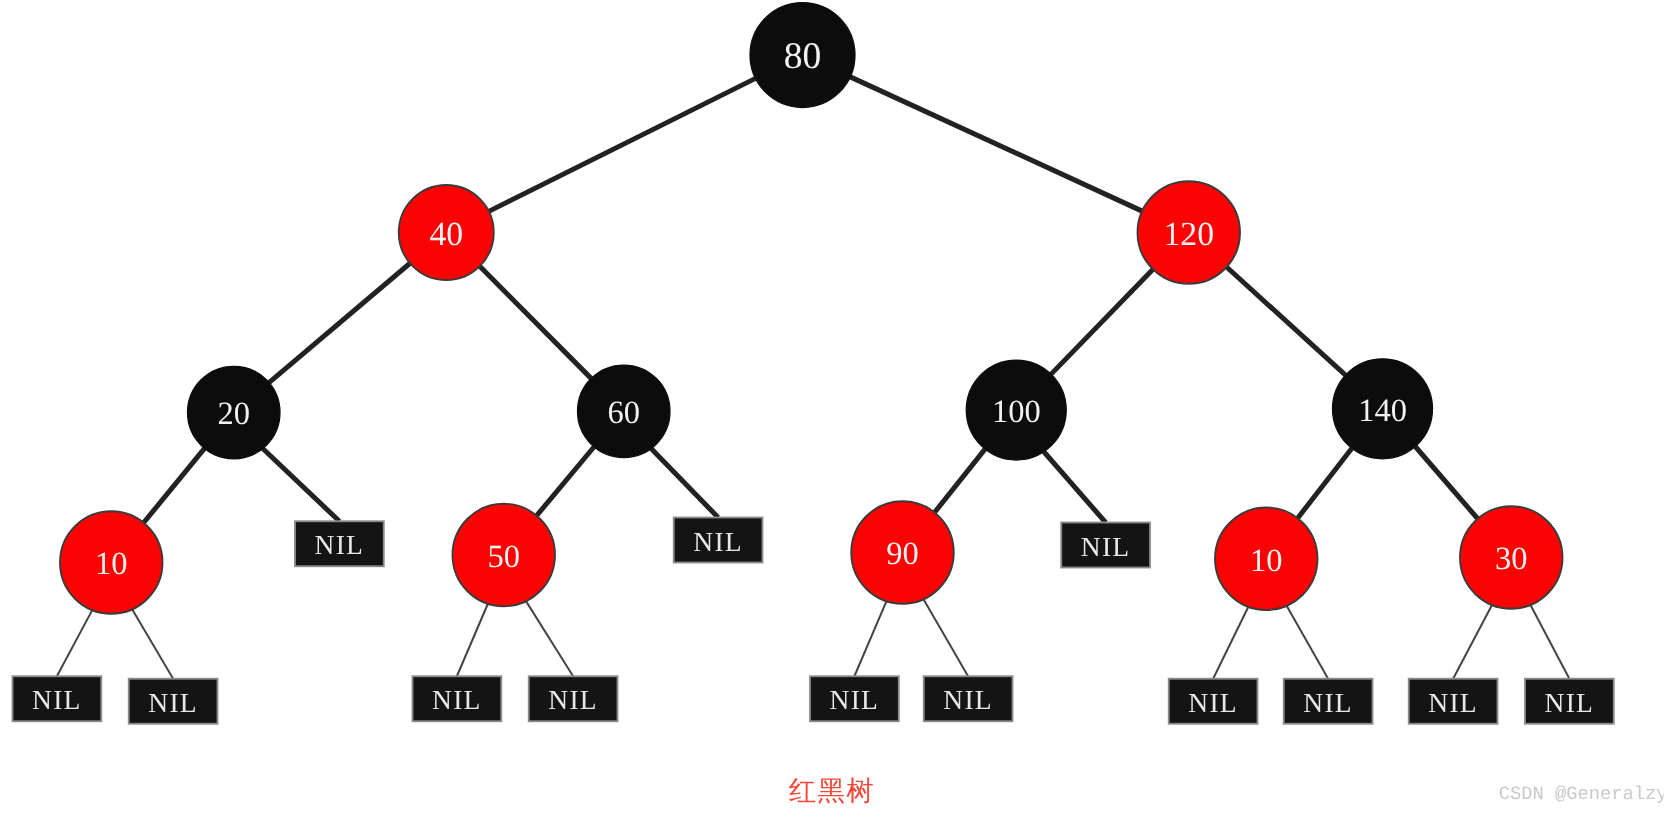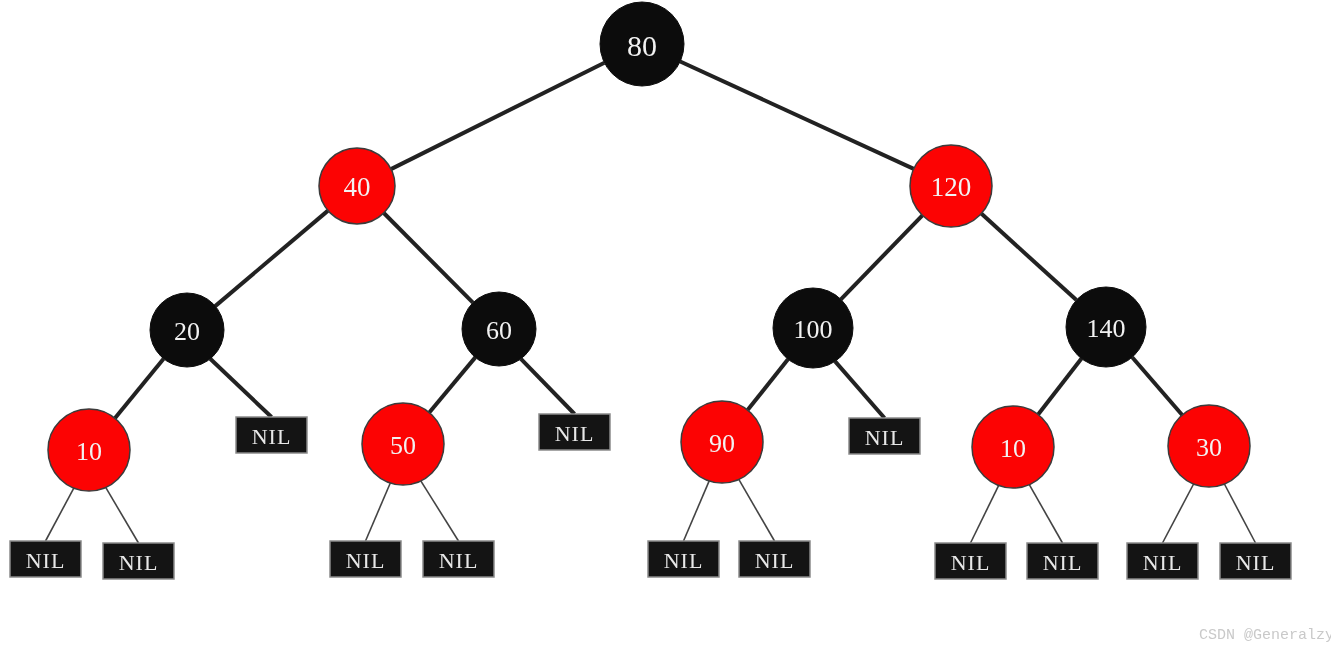--- a/index.html
+++ b/index.html
@@ -215,16 +215,17 @@
           <circle cx="1013" cy="447" r="41" class="node-circle-red"></circle>
           <text x="1013" y="448" class="node-label" font-size="26">10</text>
         </g>
         <g>
           <circle cx="1209" cy="446" r="41" class="node-circle-red"></circle>
           <text x="1209" y="447" class="node-label" font-size="26">30</text>
         </g>
       </g>
   </svg>
 
+  <div class="caption-text" id="caption" style="top: 618px;">红黑树</div>
 
   <div class="watermark-text" id="watermark" style="left: 1199px; top: 627px;">CSDN @Generalzy</div>
 
 </div>
 
 </body></html>

